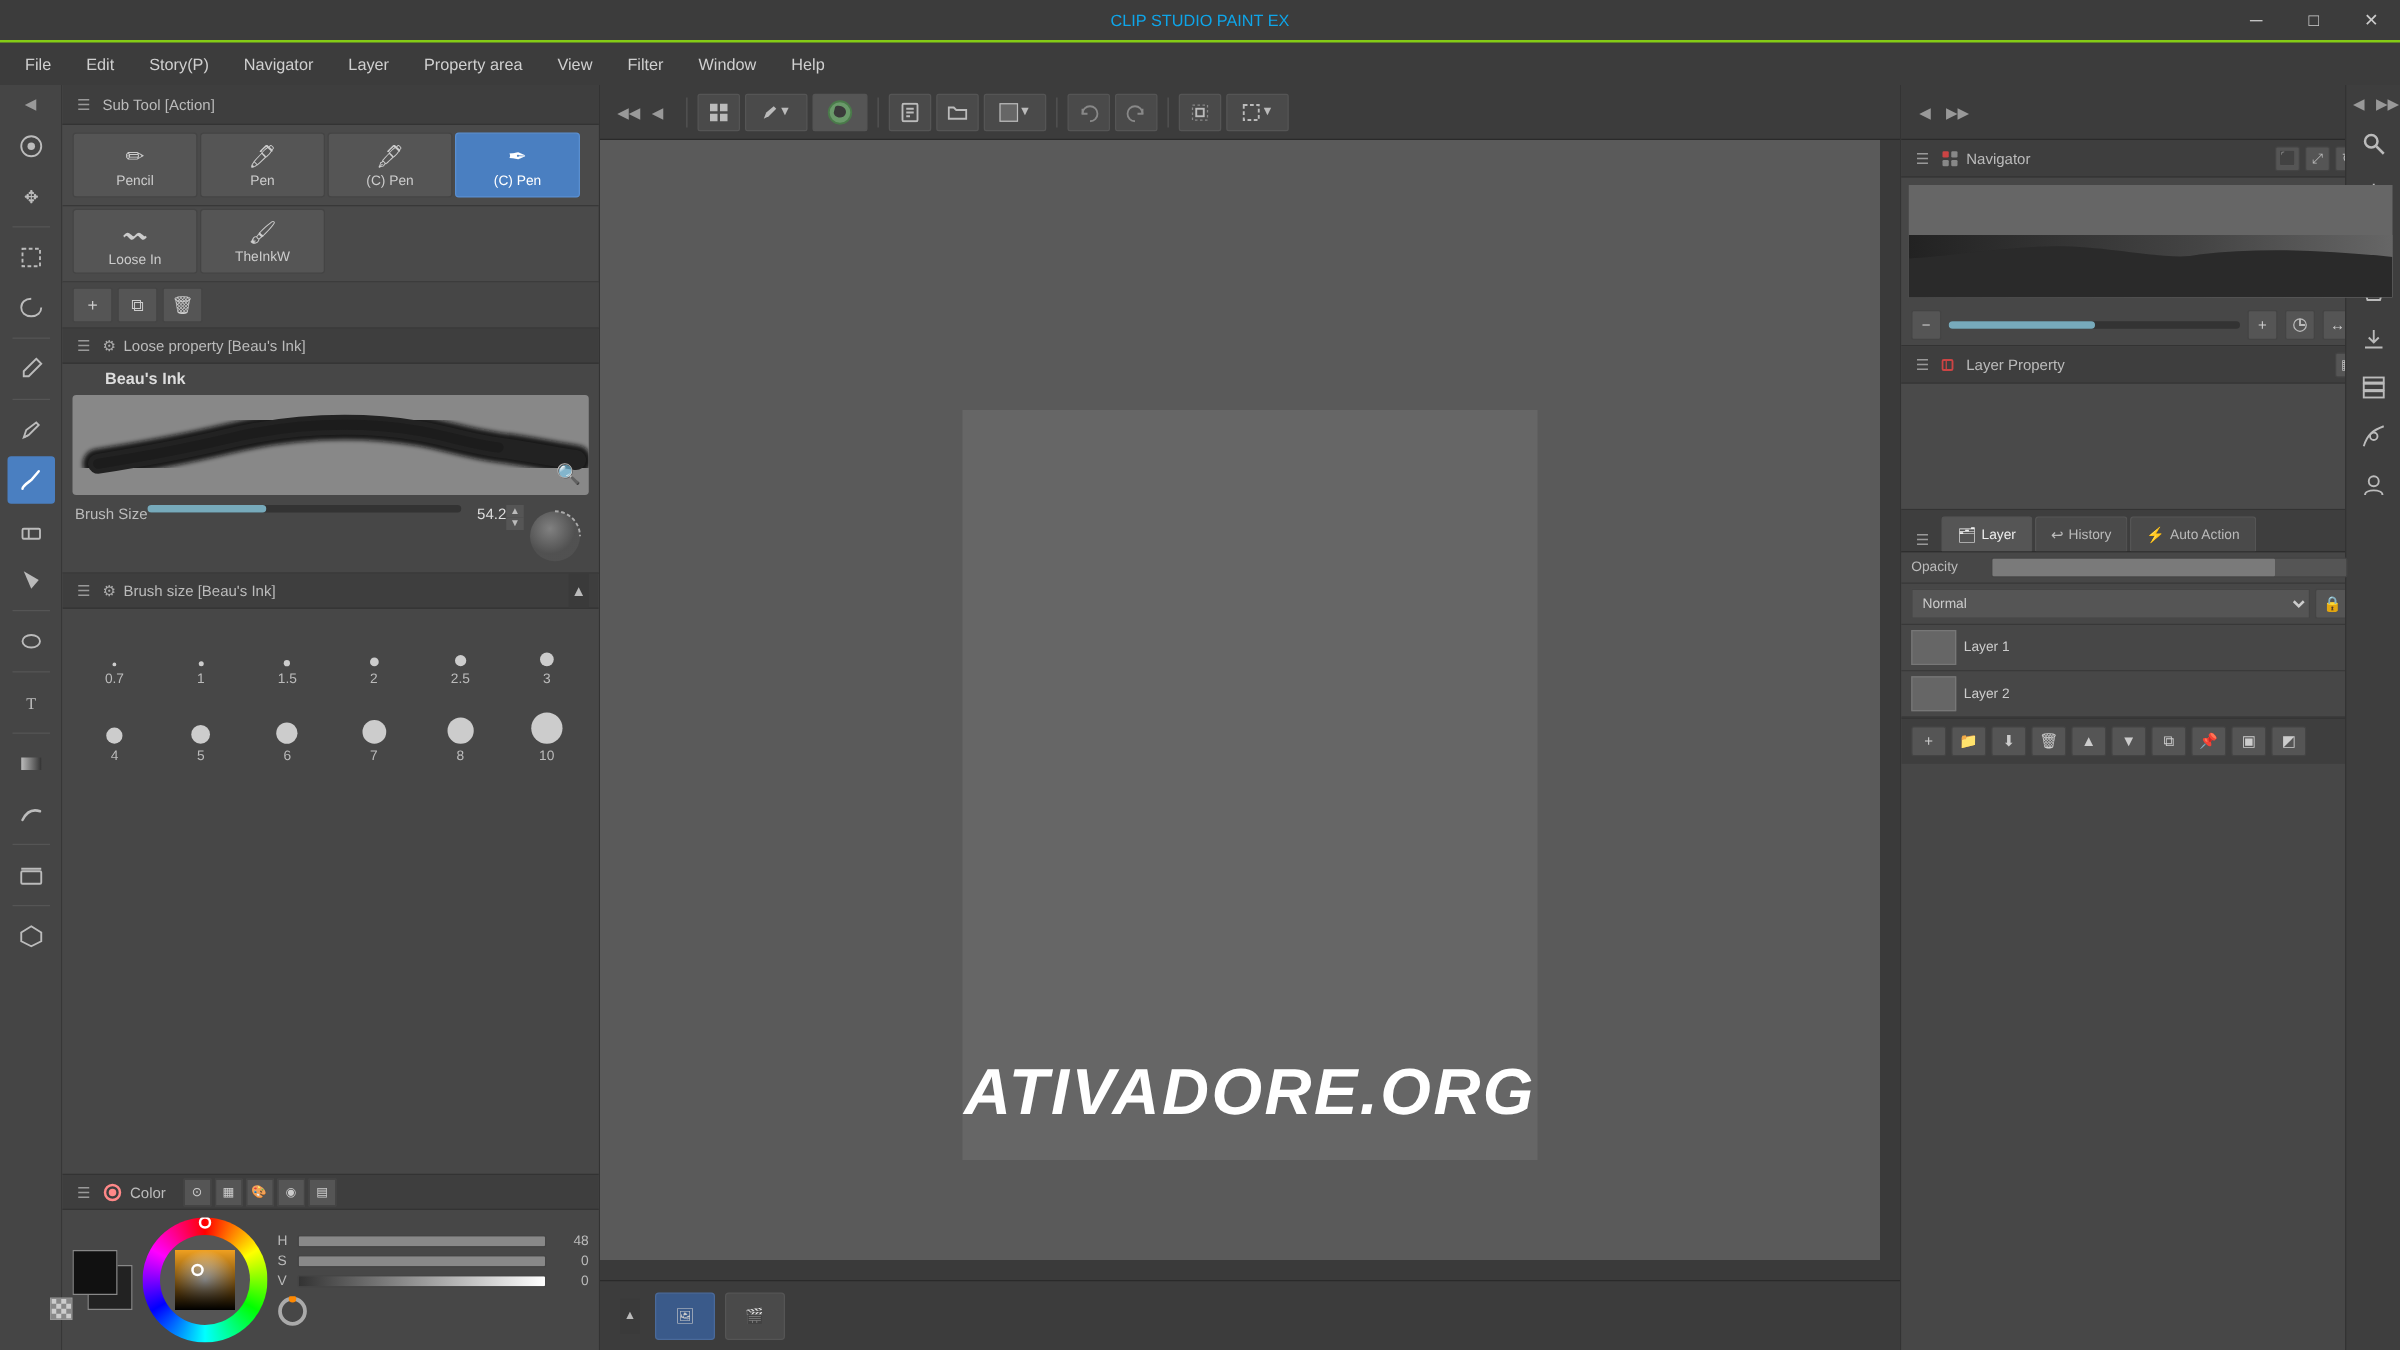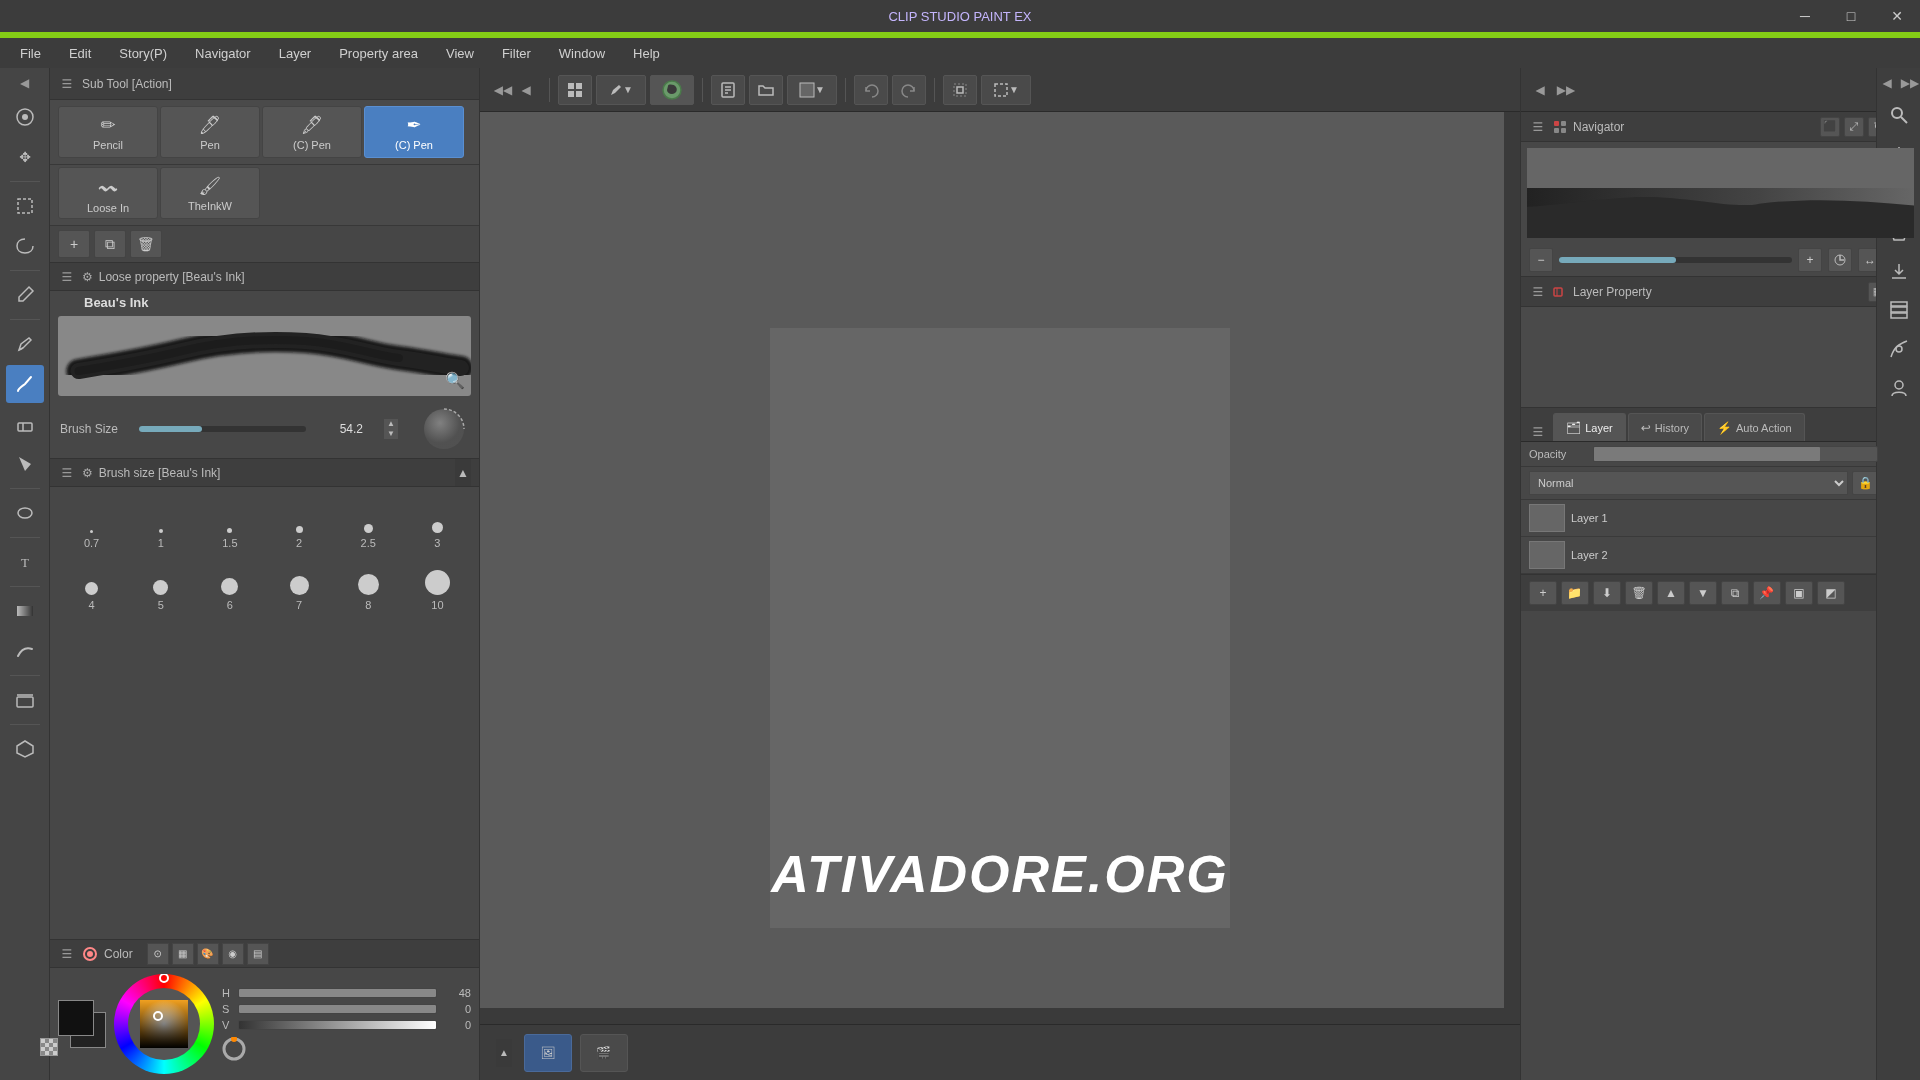--- a/index.html
+++ b/index.html
@@ -18,21 +18,21 @@
     #title-bar {
       width: 100%;
       height: 32px;
       background: #3c3c3c;
       display: flex;
       align-items: center;
       justify-content: center;
       position: relative;
     }
     #title-bar .title-text {
-      color: #c4b5fd;
+      color: #0ea5e9;
       font-size: 13px;
       text-align: center;
     }
     #title-bar .window-controls {
       position: absolute;
       right: 0;
       top: 0;
       display: flex;
       align-items: center;
       height: 32px;
@@ -50,21 +50,21 @@
 
     
     #menu-bar {
       width: 100%;
       height: 36px;
       background: #3c3c3c;
       display: flex;
       align-items: center;
       padding: 0 8px;
       gap: 4px;
-      border-top: 6px solid #84cc16;
+      border-top: 2px solid #84cc16;
     }
     .menu-item {
       padding: 4px 12px;
       color: #d0d0d0;
       font-size: 13px;
       cursor: pointer;
       border-radius: 2px;
     }
 
     
@@ -208,23 +208,23 @@
     .brush-preview-icon {
       position: absolute;
       right: 6px;
       bottom: 6px;
       color: #aaa;
       font-size: 16px;
       cursor: pointer;
     }
     #brush-size-row {
       display: flex;
-      align-items: center;
+      align-items: flex-start;
       padding: 4px 10px;
-      gap: 21px;
+      gap: 0;
     }
     .prop-label { font-size: 12px; color: #bbb; flex-shrink: 0; }
     .prop-slider-track {
       flex: 1;
       height: 6px;
       background: #333;
       border-radius: 3px;
       position: relative;
     }
     .prop-slider-fill {

